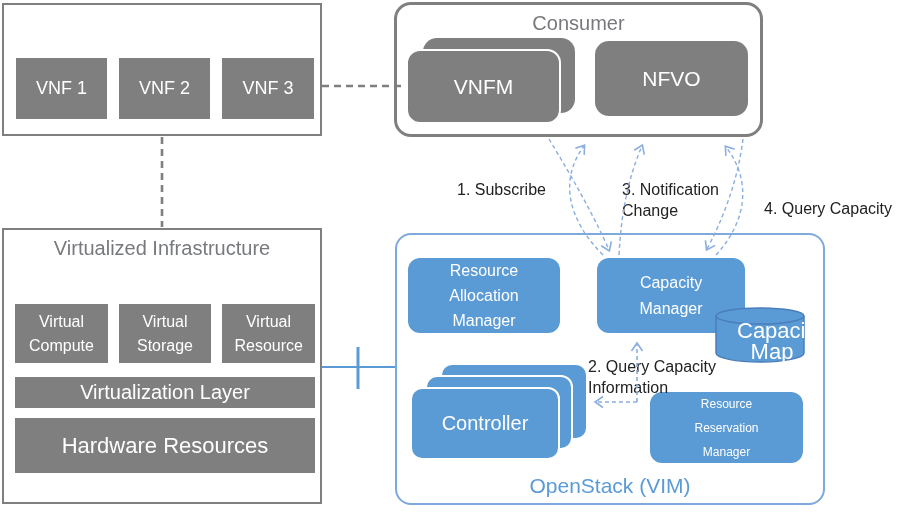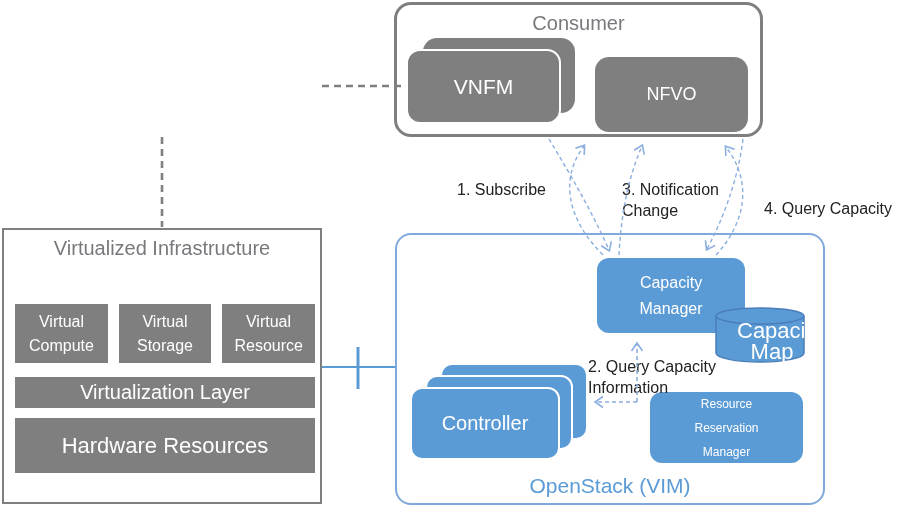--- a/index.html
+++ b/index.html
@@ -21,30 +21,41 @@
   .white-edge{border:2px solid #ffffff;}
   svg.overlay{position:absolute;left:0;top:0;pointer-events:none;}
   .cyl-text{position:absolute;left:12px;top:0;width:100%;height:100%;display:flex;flex-direction:column;
     align-items:center;justify-content:center;padding-top:6px;color:#fff;font-size:22px;line-height:21px;}
 </style>
 </head>
 <body>
 
 <div id="stage">
 
+  <div class="abs gray-panel" style="left:2px;top:3px;width:320px;height:133px;">
+    <div class="abs gray-box" style="left:12px;top:53px;width:91px;height:61px;font-size:18px;">
+      <span>VNF 1</span>
+    </div>
+    <div class="abs gray-box" style="left:115px;top:53px;width:91px;height:61px;font-size:18px;">
+      <span>VNF 2</span>
+    </div>
+    <div class="abs gray-box" style="left:218px;top:53px;width:92px;height:61px;font-size:18px;">
+      <span>VNF 3</span>
+    </div>
+  </div>
 
   <div class="abs consumer-panel" style="left:394px;top:2px;width:369px;height:135px;border-radius:17px;">
     <div class="abs panel-title" style="left:0;top:7px;width:100%;font-size:20px;">Consumer</div>
 
     <div class="abs gray-round" style="left:26px;top:33px;width:152px;height:75px;"></div>
     <div class="abs gray-round white-edge" style="left:9px;top:44px;width:155px;height:75px;font-size:21px;">
       <span>VNFM</span>
     </div>
 
-    <div class="abs gray-round" style="left:198px;top:52px;width:153px;height:75px;font-size:18px;">
+    <div class="abs gray-round" style="left:198px;top:36px;width:153px;height:75px;font-size:21px;">
       <span>NFVO</span>
     </div>
   </div>
 
   <div class="abs gray-panel" style="left:2px;top:228px;width:320px;height:276px;">
     <div class="abs panel-title" style="left:0;top:7px;width:100%;font-size:20px;">Virtualized Infrastructure</div>
     <div class="abs gray-box" style="left:11px;top:74px;width:93px;height:59px;font-size:16px;line-height:24px;">
       <span style="display:block;width:70px;">Virtual Compute</span>
     </div>
     <div class="abs gray-box" style="left:115px;top:74px;width:92px;height:59px;font-size:16px;line-height:24px;">
@@ -58,20 +69,23 @@
     </div>
     <div class="abs gray-box" style="left:11px;top:188px;width:300px;height:55px;font-size:22px;">
       <span>Hardware Resources</span>
     </div>
   </div>
 
   <div class="abs vim-panel" style="left:395px;top:233px;width:430px;height:272px;">
     <div class="abs" style="left:0;bottom:5px;width:100%;text-align:center;color:#5b9bd5;font-size:21px;">OpenStack (VIM)</div>
   </div>
 
+  <div class="abs blue-box" style="left:408px;top:258px;width:152px;height:75px;font-size:16px;line-height:25px;">
+    <span style="display:block;width:110px;">Resource Allocation Manager</span>
+  </div>
 
   <div class="abs blue-box" style="left:597px;top:258px;width:148px;height:75px;font-size:16px;line-height:26px;">
     <span style="display:block;width:95px;">Capacity Manager</span>
   </div>
 
   <div class="abs" style="left:715px;top:307px;width:90px;height:56px;">
     <svg width="90" height="56" viewBox="0 0 90 56">
       <path d="M 1,9 L 1,46 A 44,9 0 0 0 89,46 L 89,9" fill="#5b9bd5" stroke="#4a7ebb" stroke-width="1.5"></path>
       <ellipse cx="45" cy="9" rx="44" ry="8" fill="#5b9bd5" stroke="#4a7ebb" stroke-width="1.5"></ellipse>
     </svg>

